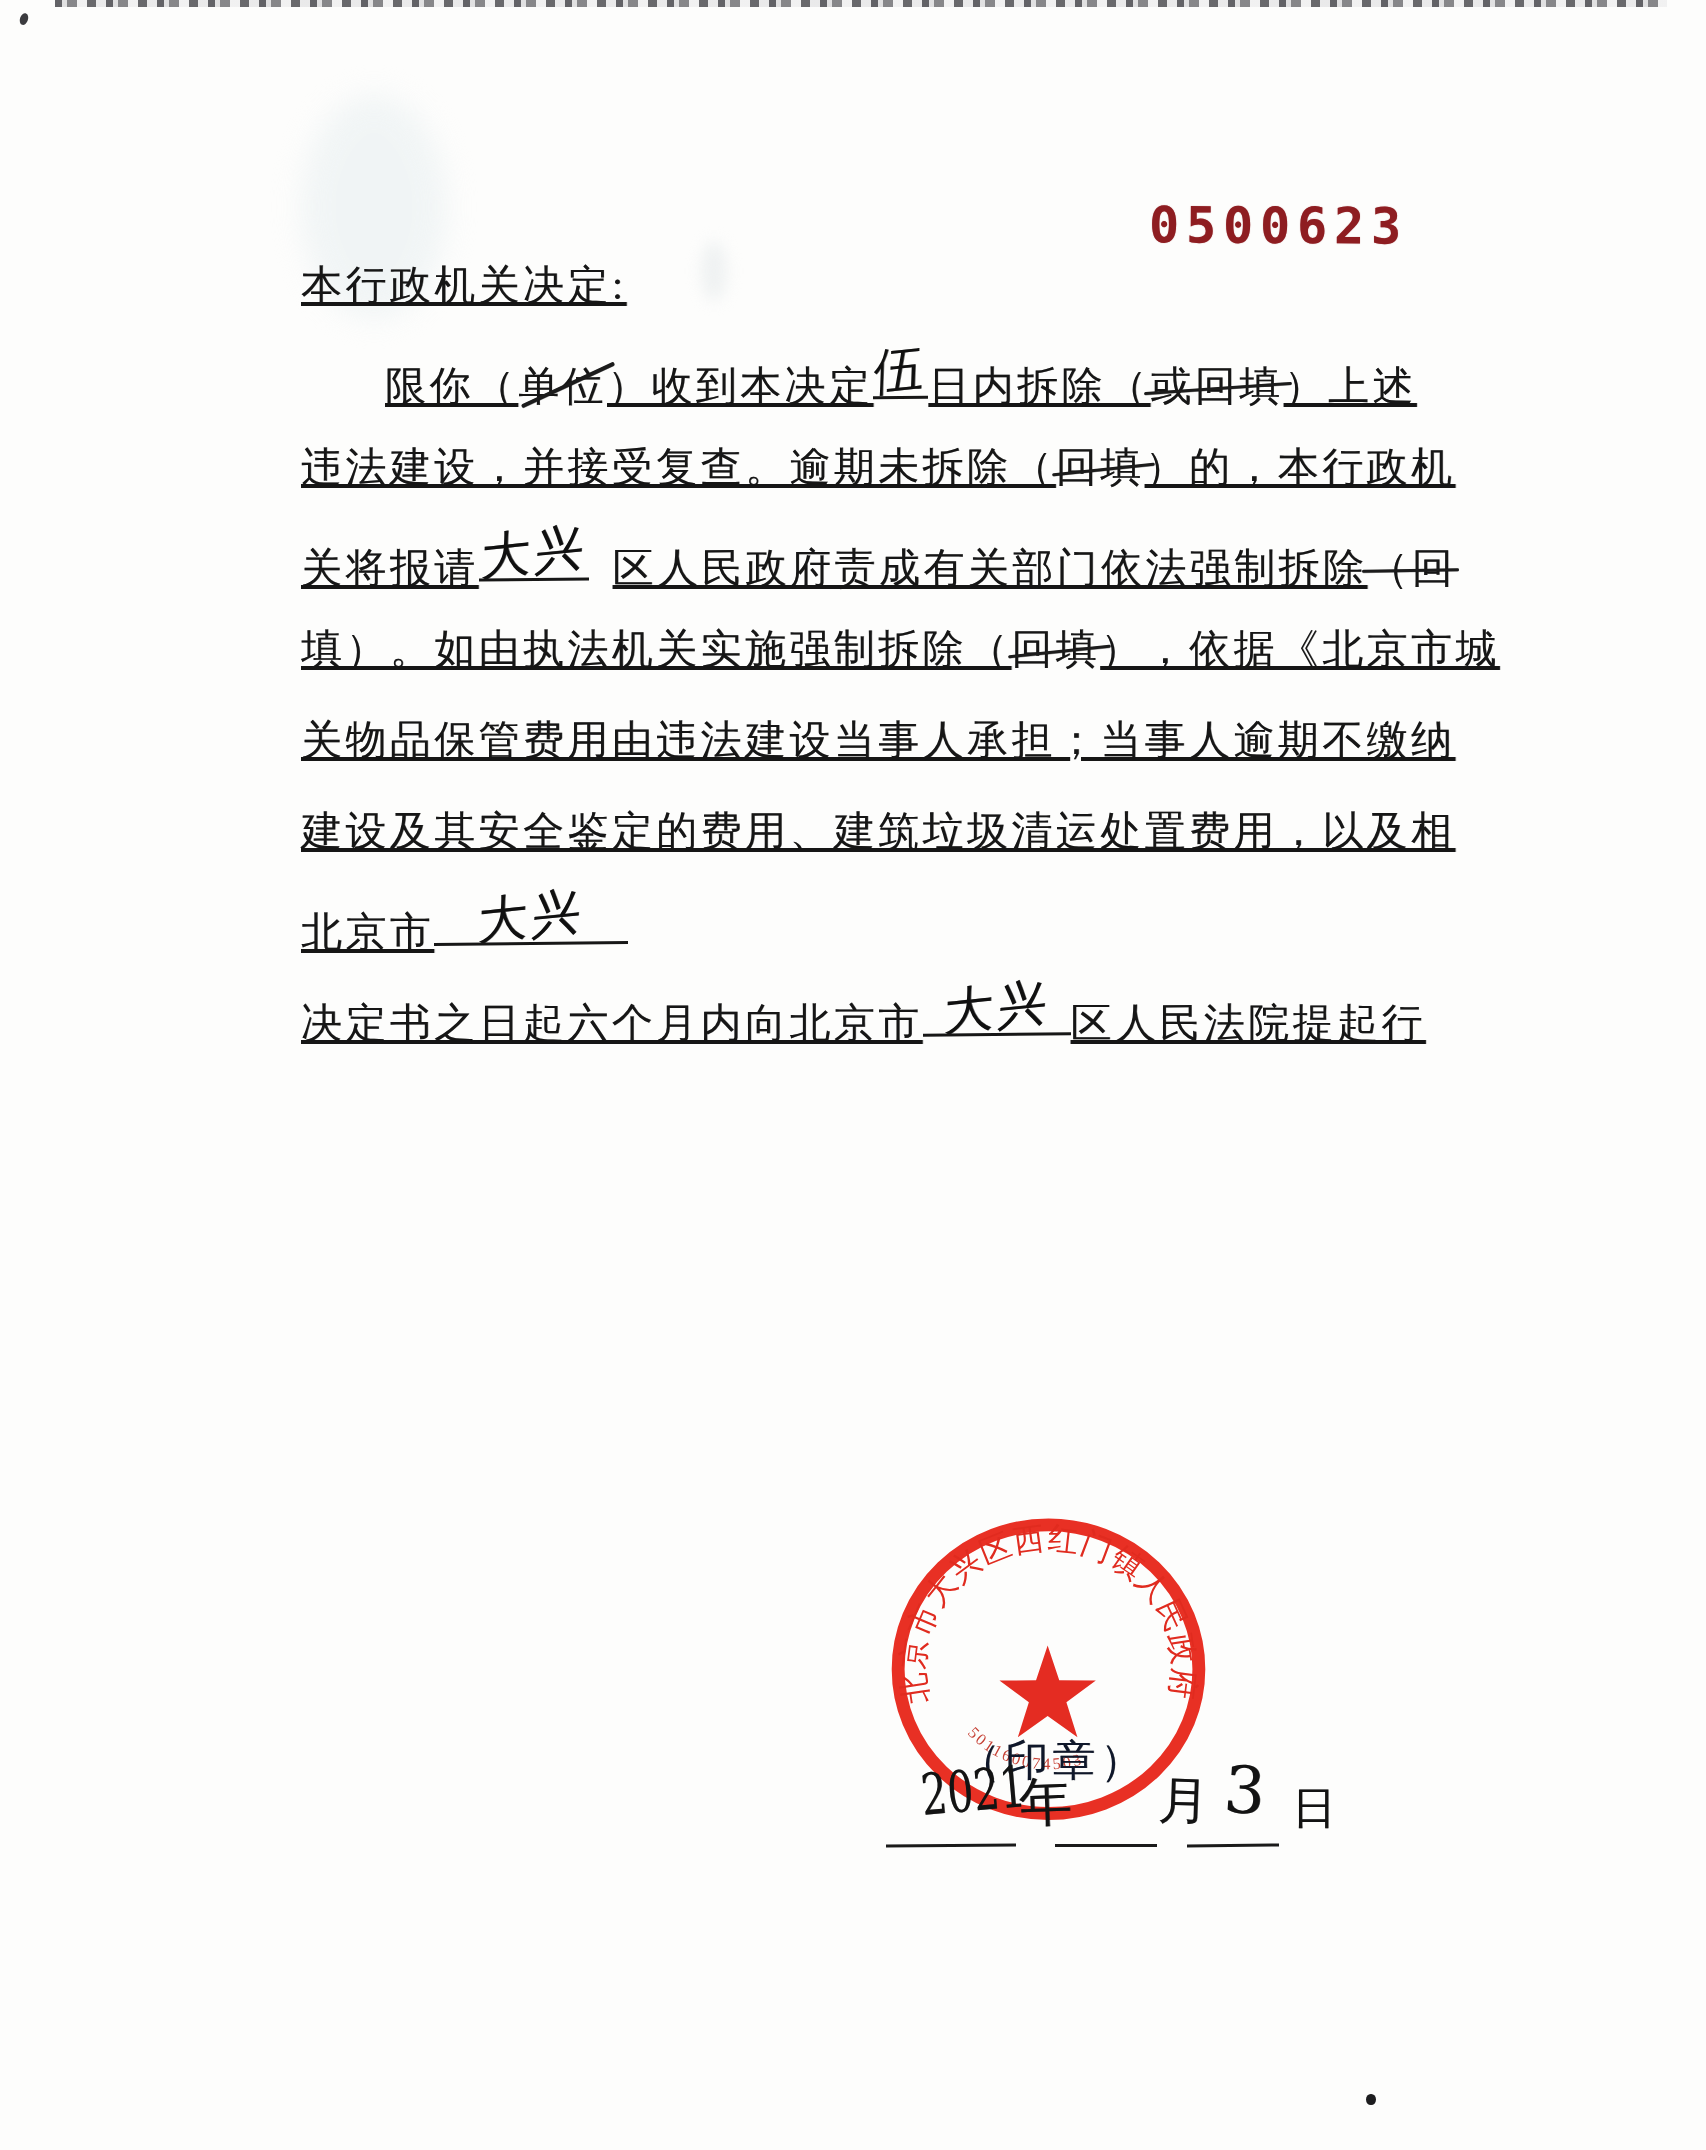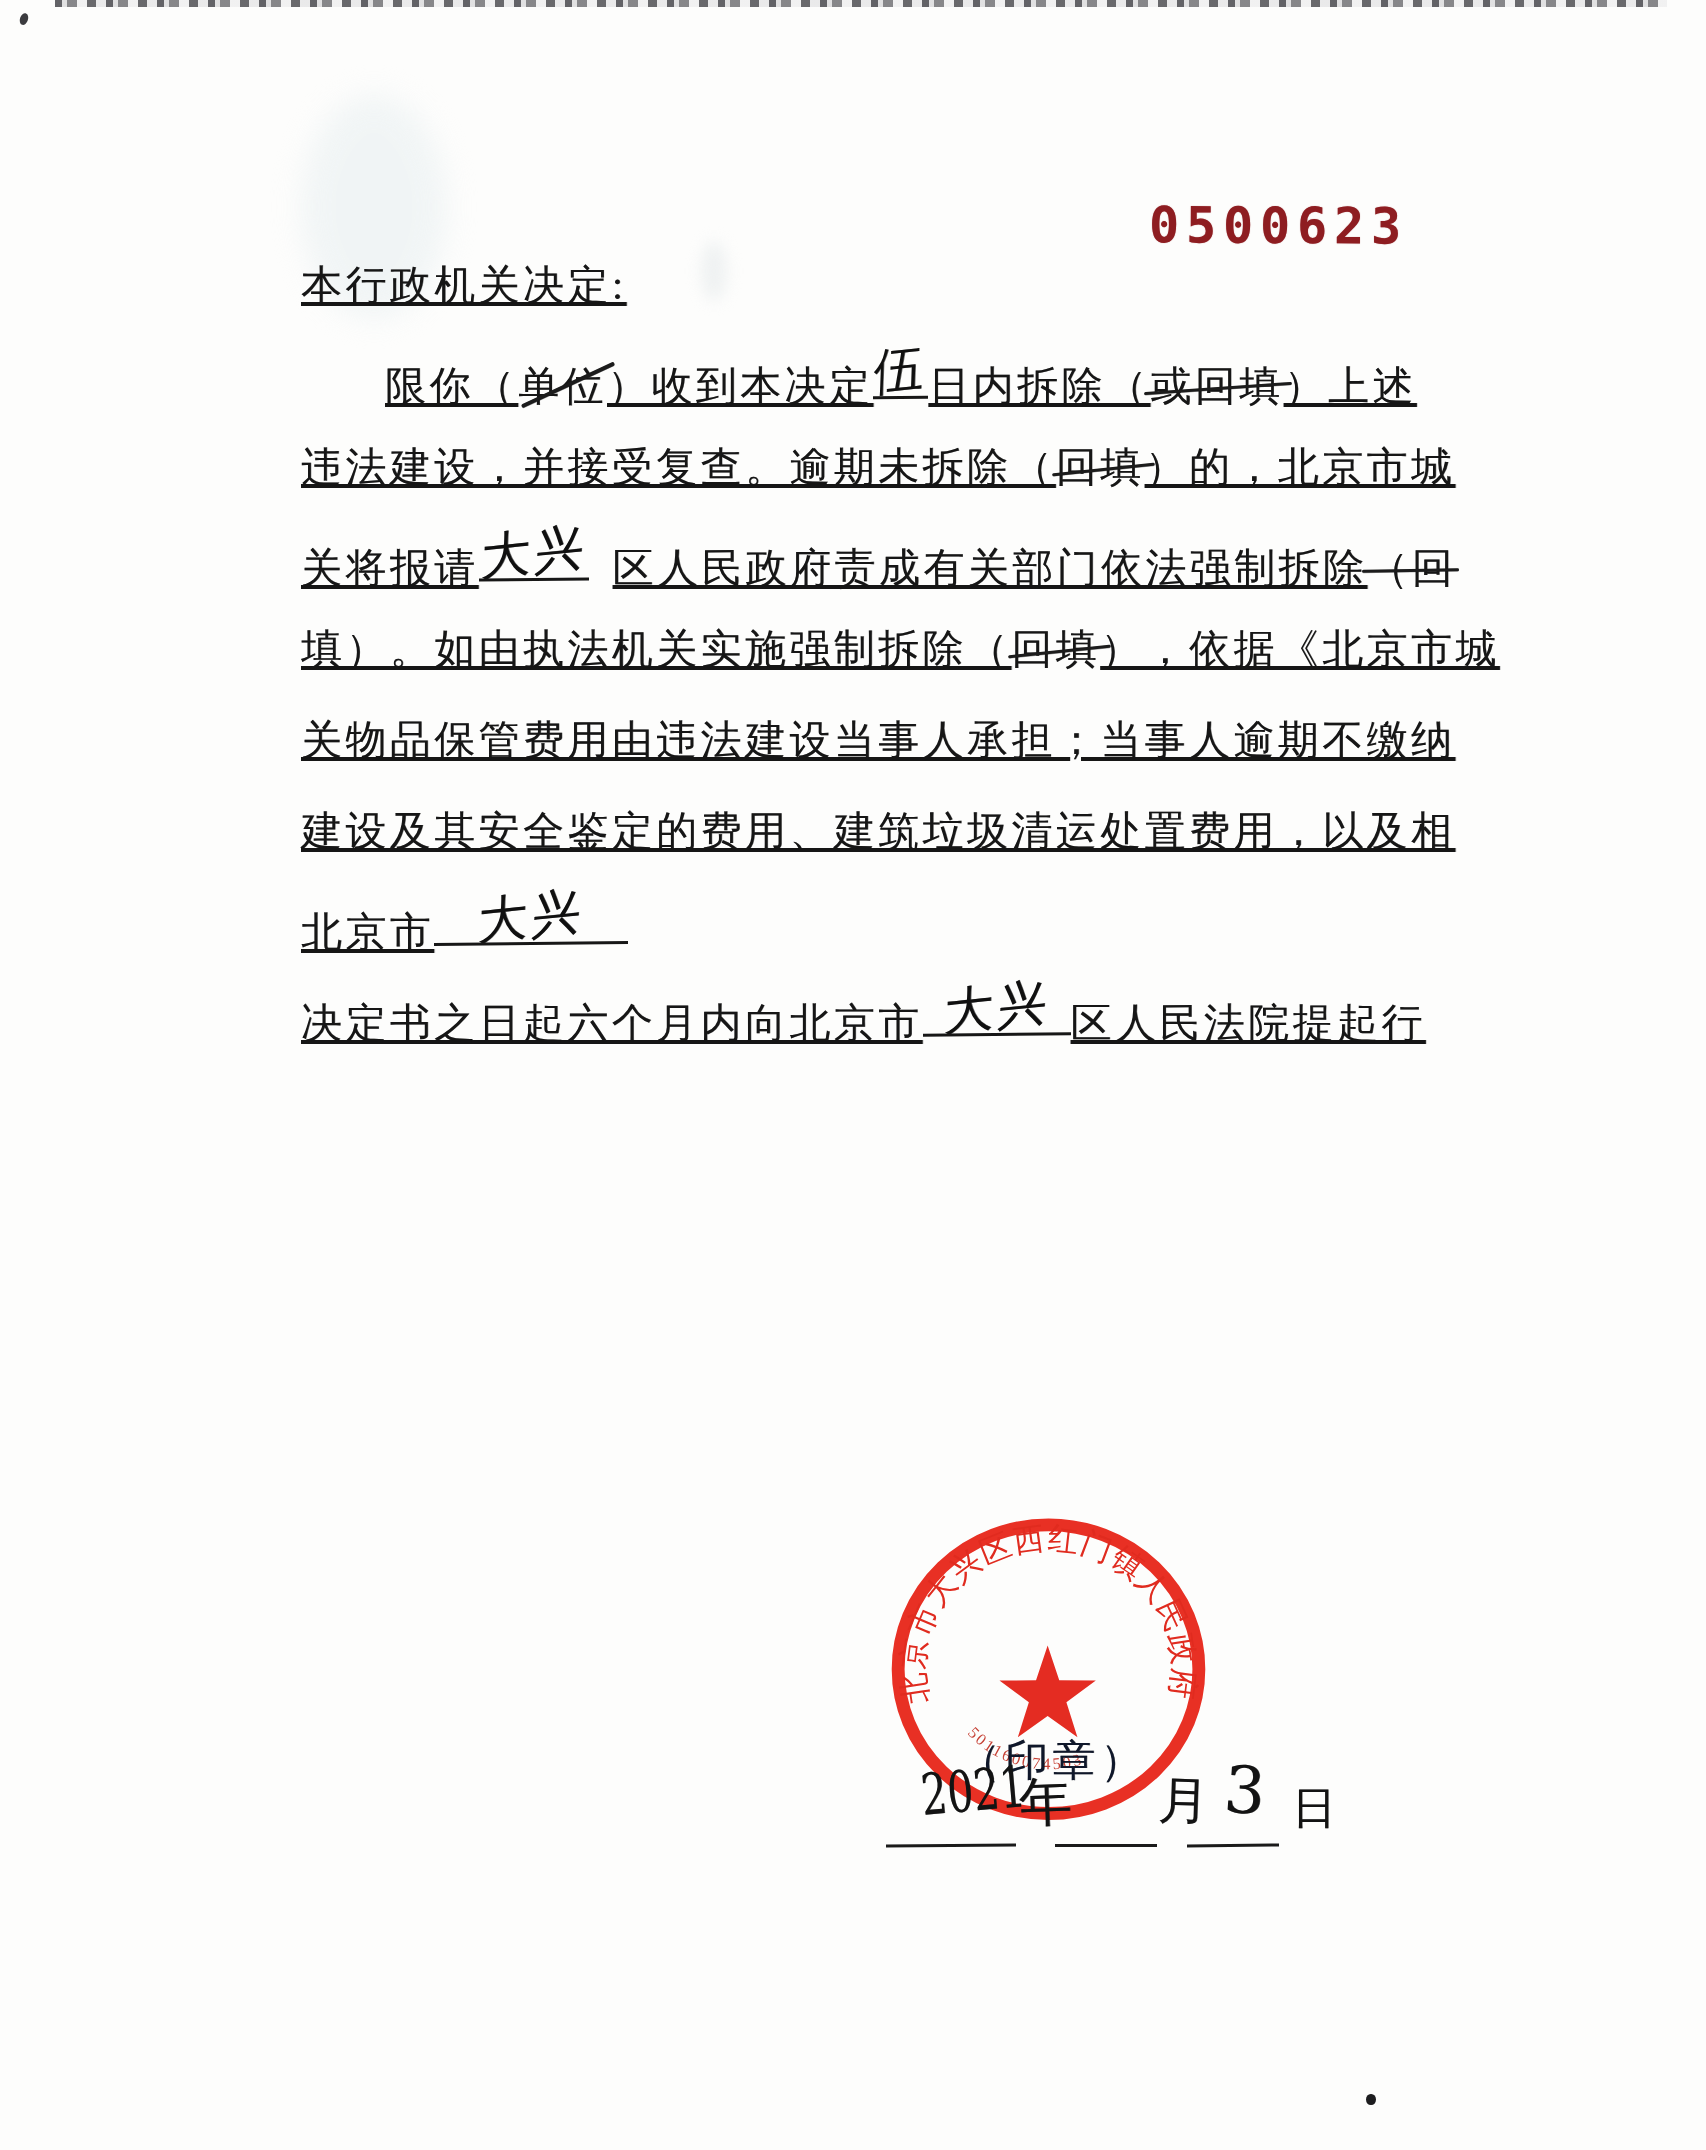--- a/index.html
+++ b/index.html
@@ -97,21 +97,21 @@
 <div class="speck-dot"></div>
 <div class="smudge-1"></div>
 <div class="smudge-2"></div>
 
 <div class="doc-number">0500623</div>
 
 <div class="content">
   <div class="line">本行政机关决定:</div>
   <div id="body-lines">
       <div class="line"><span class="gap" style="width: 84px;"></span><span>限你（</span><span class="strike s-diag">单位</span><span>）收到本决定</span><span class="fill" style="width: 55px;"><span class="hand">伍</span></span><span>日内拆除（</span><span class="strike s-tilt">或回填</span><span>）上述</span></div>
-      <div class="line"><span>违法建设，并接受复查。逾期未拆除（</span><span class="strike s-tilt2">回填</span><span>）的，北京市城</span></div>
+      <div class="line"><span>违法建设，并接受复查。逾期未拆除（</span><span class="strike s-tilt2">回填</span><span>）的，本行政机</span></div>
       <div class="line"><span>关将报请</span><span class="fill" style="width: 110px;"><span class="hand">大兴</span></span><span class="gap" style="width: 24px;"></span><span>区人民政府责成有关部门依法强制拆除</span><span class="strike s-flat">（回</span></div>
       <div class="line"><span>填）。如由执法机关实施强制拆除（</span><span class="strike s-tilt2">回填</span><span>），依据《北京市城</span></div>
       <div class="line"><span>关物品保管费用由违法建设当事人承担；当事人逾期不缴纳</span></div>
       <div class="line"><span>建设及其安全鉴定的费用、建筑垃圾清运处置费用，以及相</span></div>
       <div class="line"><span>北京市</span><span class="fill" style="width: 194px;"><span class="hand">大兴</span></span></div>
       <div class="line"><span>决定书之日起六个月内向北京市</span><span class="fill" style="width: 148px;"><span class="hand">大兴</span></span><span>区人民法院提起行</span></div>
     </div>
 </div>
 
 <svg class="seal" viewBox="0 0 760 710">

